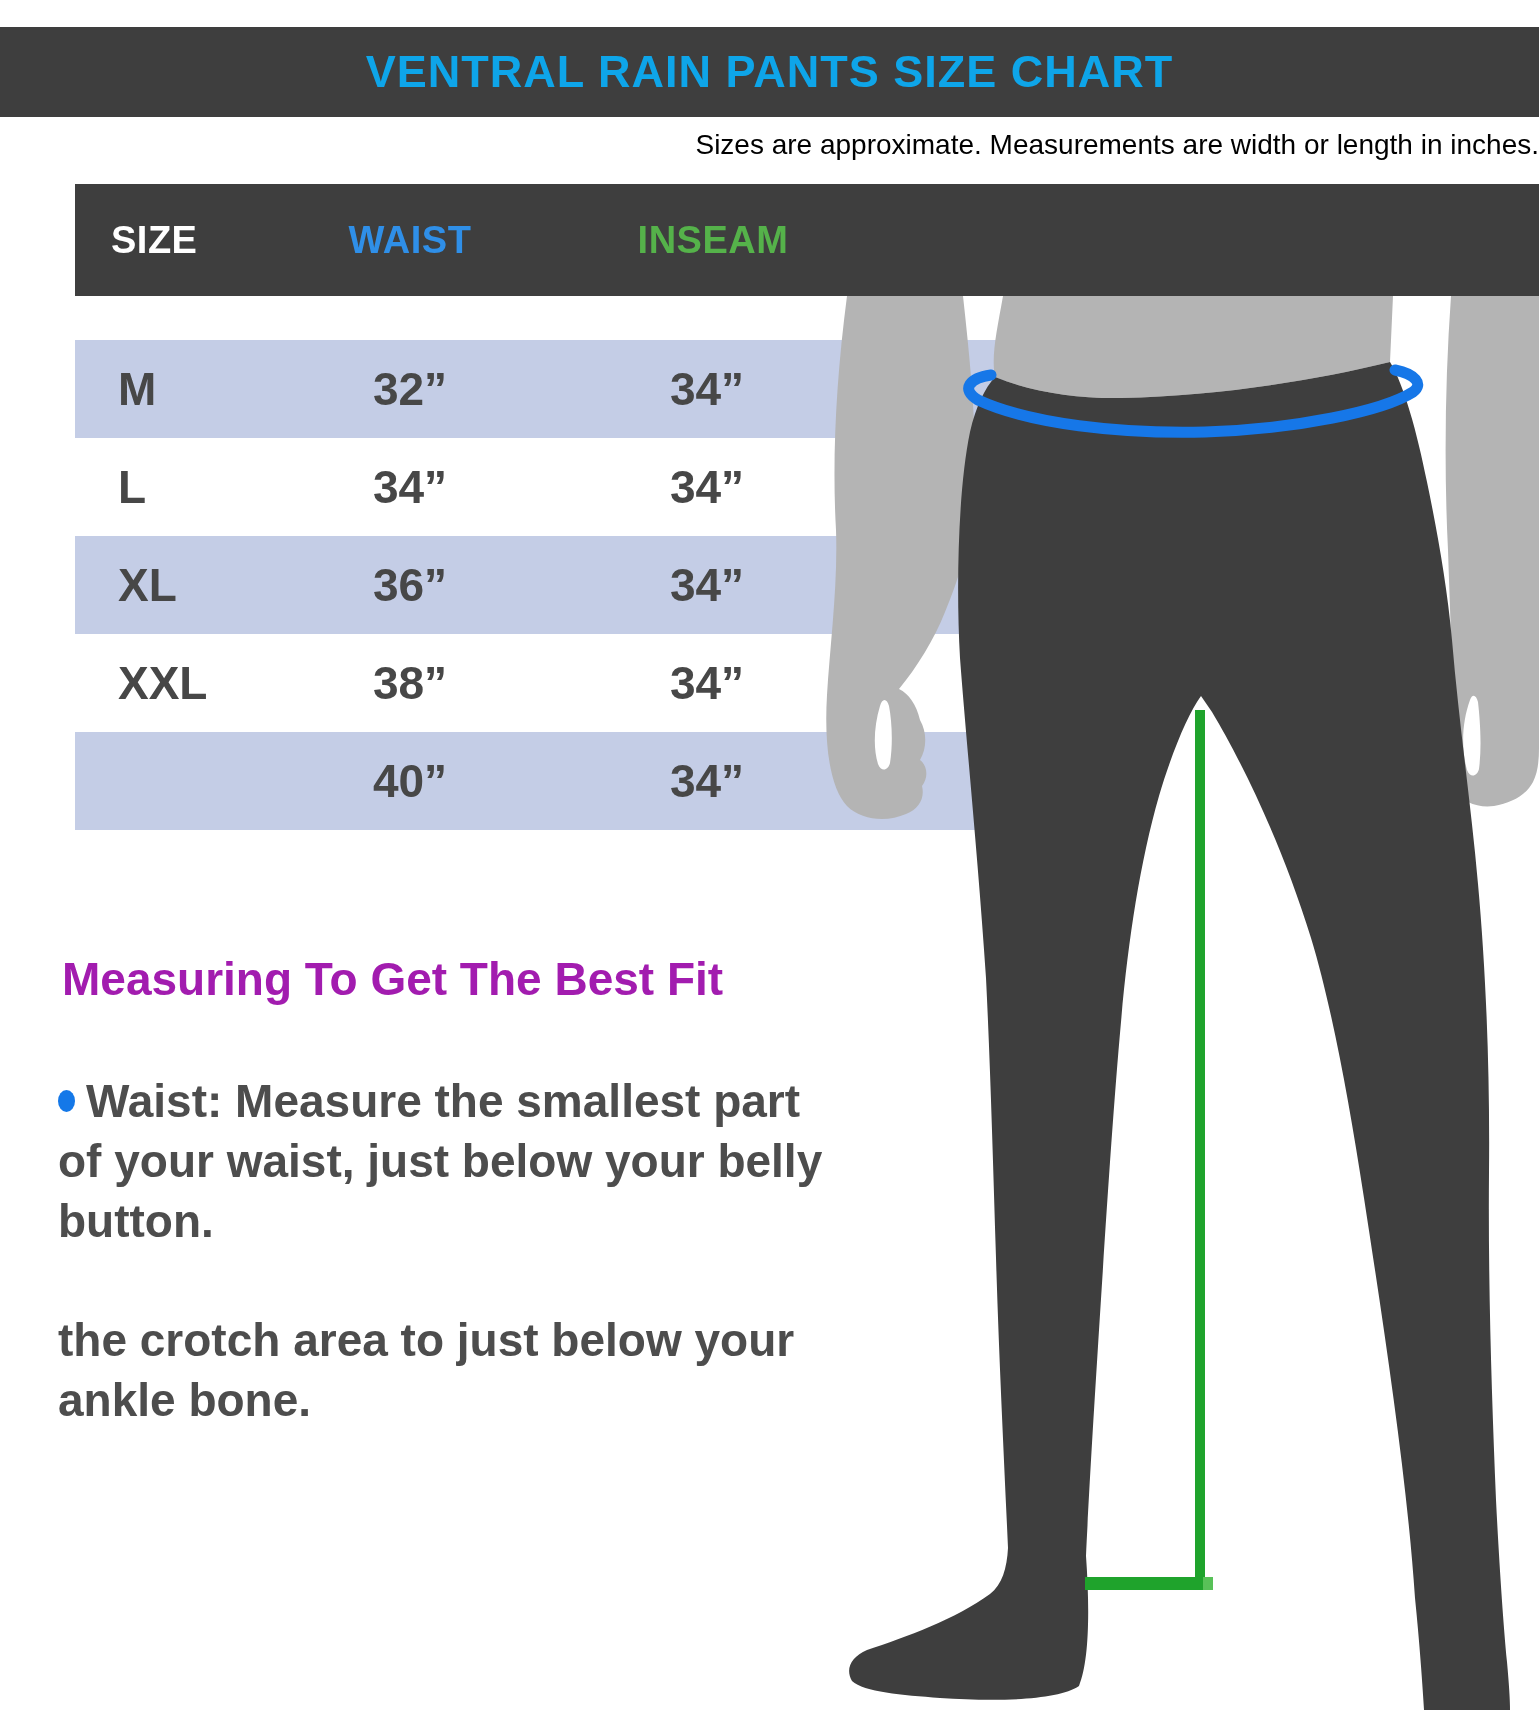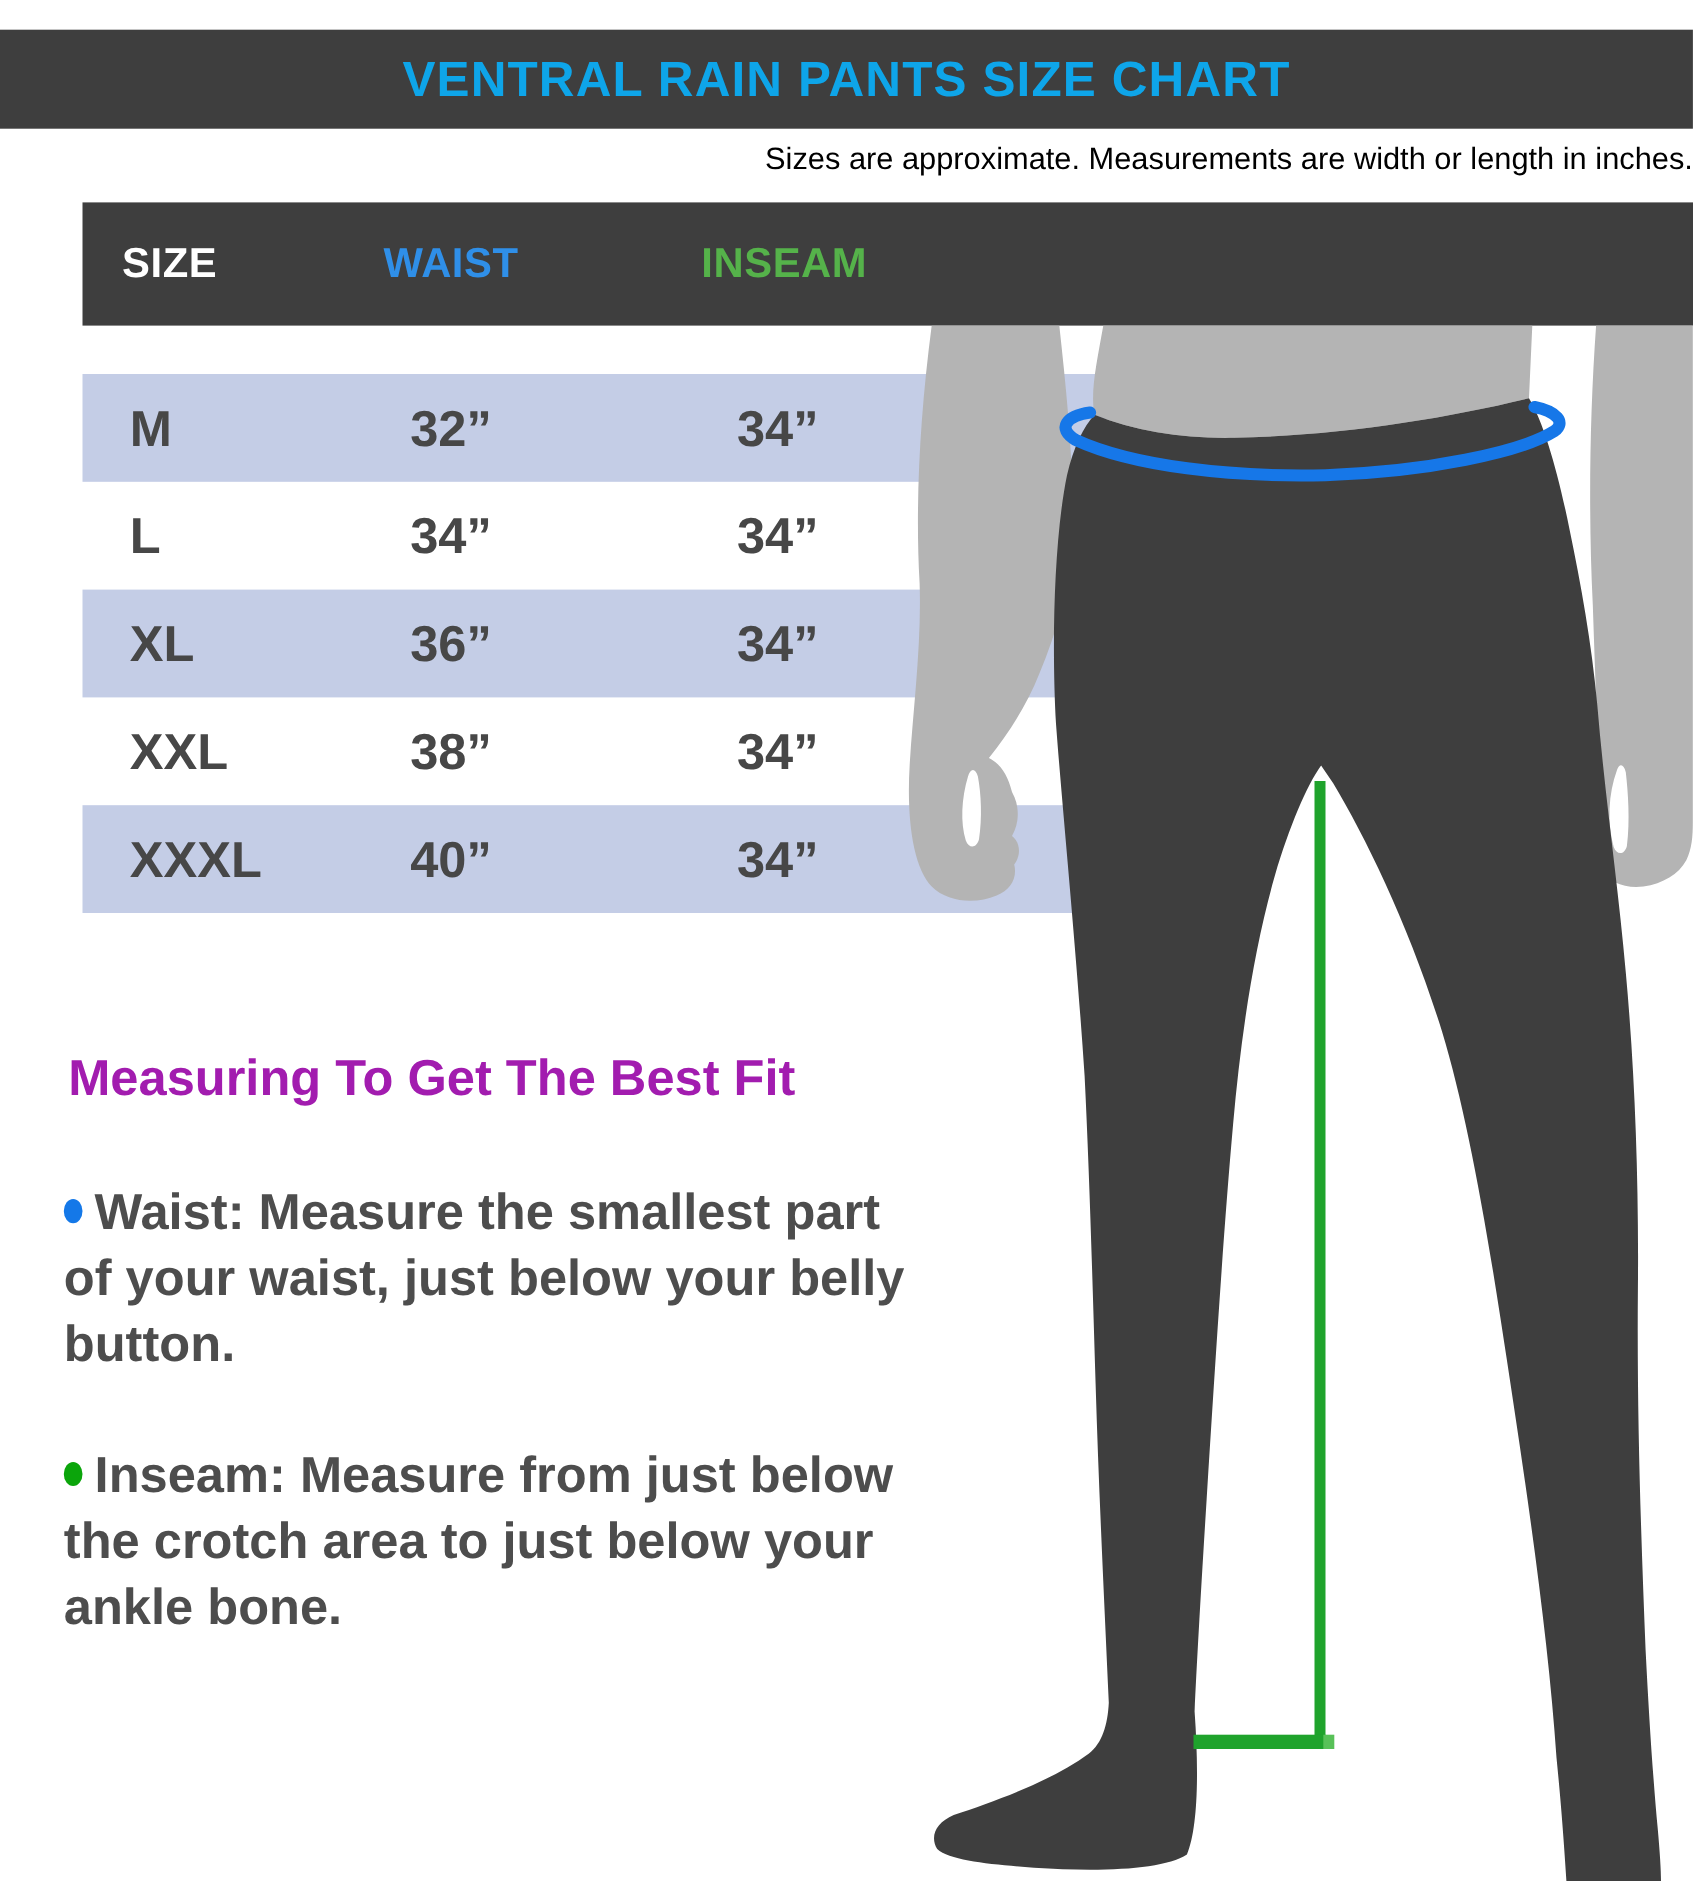--- a/index.html
+++ b/index.html
@@ -81,21 +81,20 @@
       <span class="cell c-size">XL</span>
       <span class="cell c-waist">36”</span>
       <span class="cell c-inseam">34”</span>
     </div>
     <div class="row">
       <span class="cell c-size">XXL</span>
       <span class="cell c-waist">38”</span>
       <span class="cell c-inseam">34”</span>
     </div>
     <div class="row banded">
-      <span class="cell c-size">XXXL</span>
       <span class="cell c-waist">40”</span>
       <span class="cell c-inseam">34”</span>
     </div>
   </div>
 
   <svg class="figure" viewBox="740 296 799 1414" xmlns="http://www.w3.org/2000/svg">
 
     <path fill="#B4B4B4" d="M 1003,296 C 997,330 991,356 995,377 C 1032,392 1078,399 1122,398
          C 1216,396 1312,381 1390,362 C 1391,340 1392,318 1393,296 Z"></path>
 
@@ -143,20 +142,17 @@
 
   <p class="tip tip-waist">
     <span class="line">
       <span class="bullet bullet-blue"></span><span>Waist: Measure the smallest part</span>
     </span>
     <span class="line">of your waist, just below your belly</span>
     <span class="line">button.</span>
   </p>
 
   <p class="tip tip-inseam">
-    <span class="line">
-      <span class="bullet bullet-green"></span><span>Inseam: Measure from just below</span>
-    </span>
     <span class="line">the crotch area to just below your</span>
     <span class="line">ankle bone.</span>
   </p>
 
 </div>
 
 </body></html>

